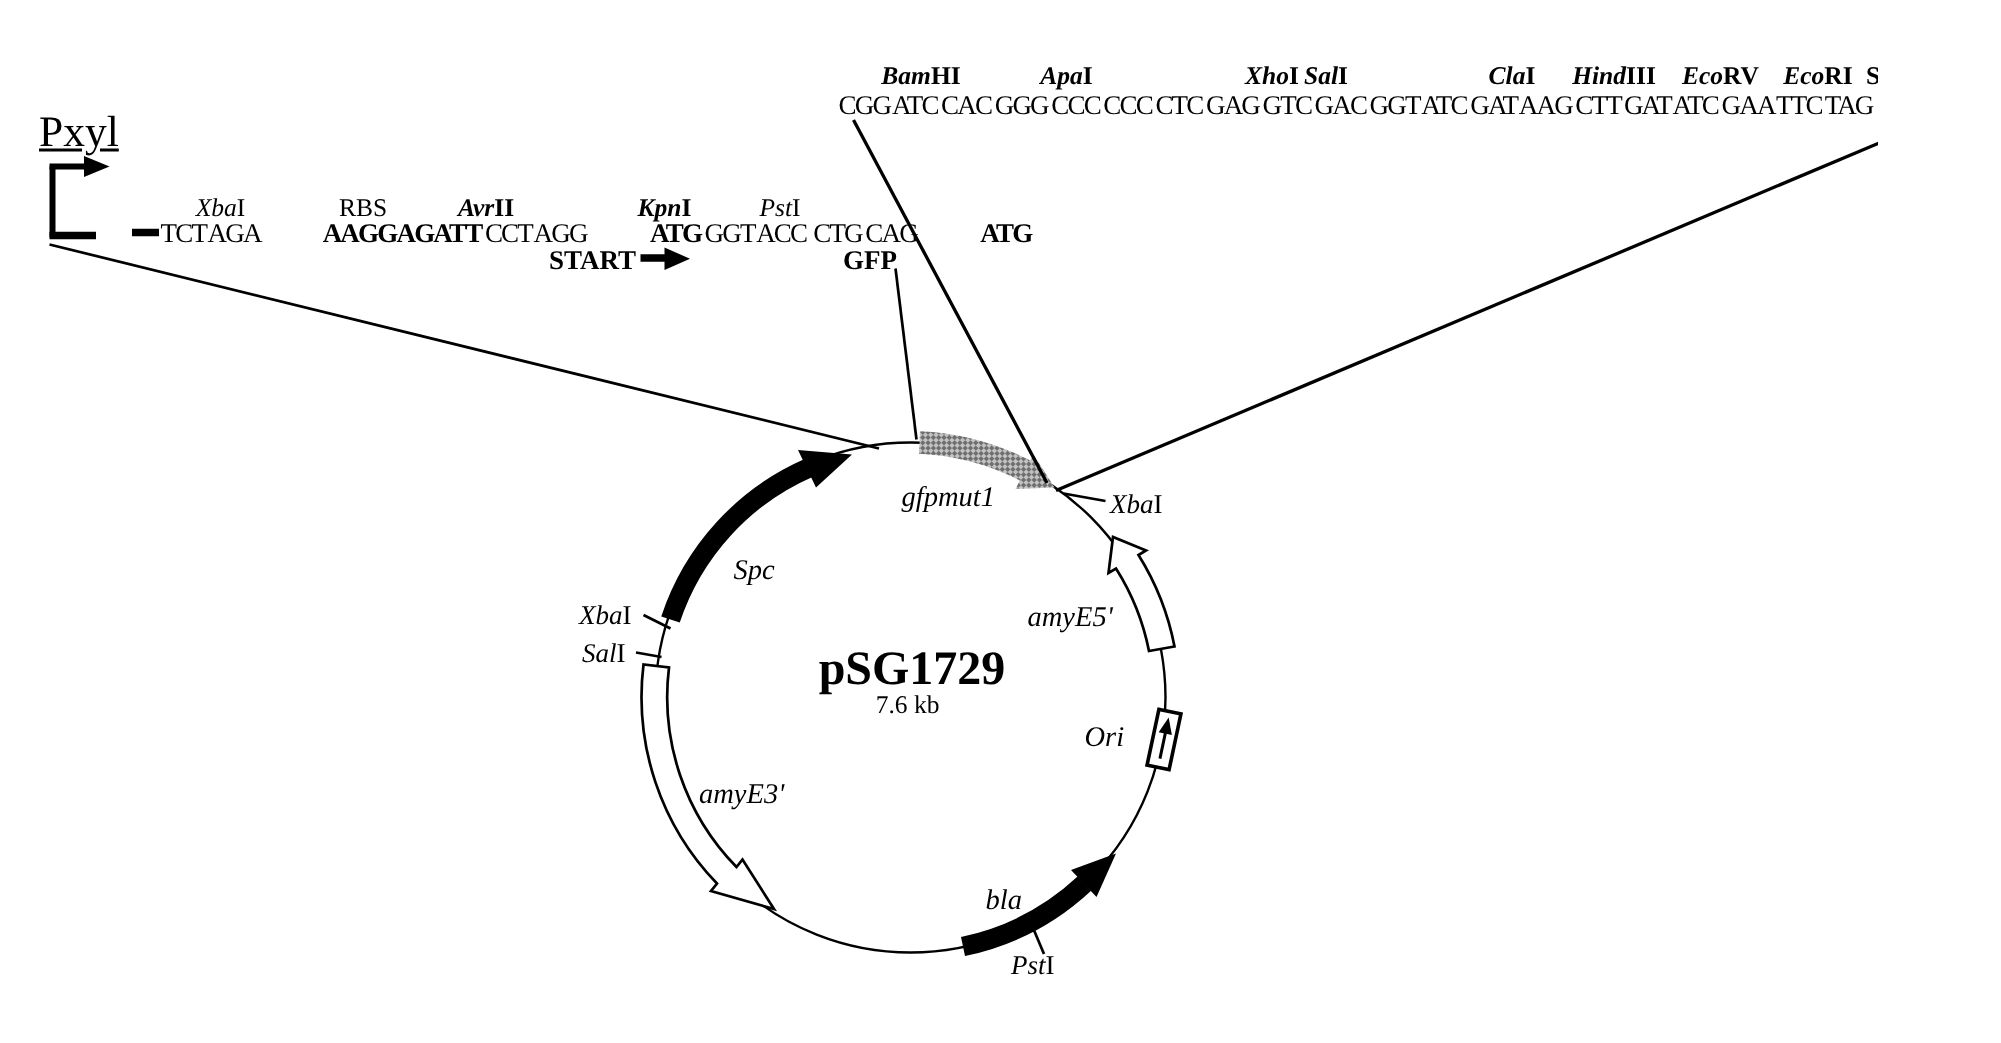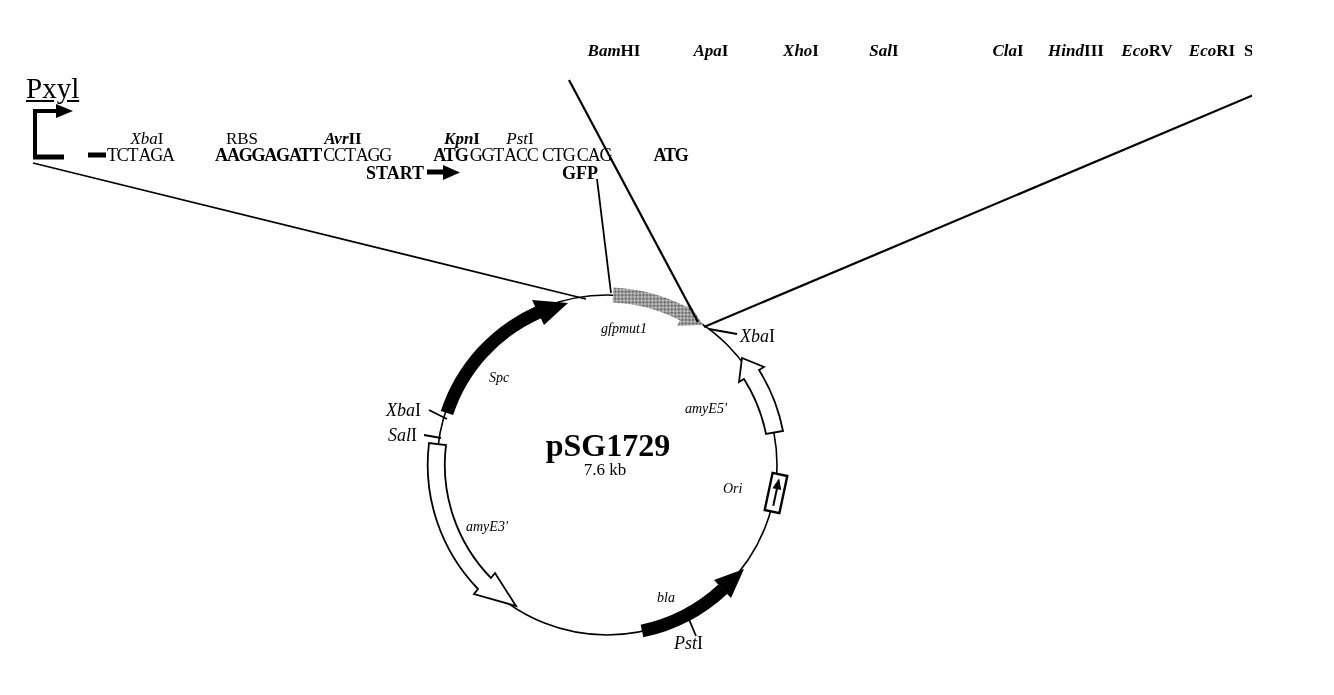--- a/index.html
+++ b/index.html
@@ -5,26 +5,26 @@
   html,body{margin:0;padding:0;background:#fff;}
   .canvas{position:relative;width:1252px;height:695px;background:#fff;overflow:hidden;
           font-family:"Liberation Serif","DejaVu Serif",serif;color:#000;}
   svg{position:absolute;left:0;top:0;}
   .lbl{position:absolute;white-space:pre;line-height:1;}
   .seq{font-size:18px;letter-spacing:-1.2px;word-spacing:-1px;}
   .seq .b{font-weight:bold;margin-left:40px;}
   .site{font-size:17px;font-weight:bold;transform:translateX(-50%);}
   .site i, .it{font-style:italic;}
   .lsite{font-size:17px;transform:translateX(-50%);}
-  .lsite.bold{font-weight:bold;margin-left:19px;}
+  .lsite.bold{font-weight:bold;}
   .promoter{font-size:29px;text-decoration:underline;}
   .startlbl,.gfplbl{font-size:18px;font-weight:bold;}
   .cname{font-size:32px;font-weight:bold;transform:translateX(-50%);}
   .csize{font-size:17px;transform:translateX(-50%);}
-  .feat{font-size:14px;font-style:italic;}
+  .feat{font-size:19px;font-style:italic;}
   .csite{font-size:18px;}
 </style>
 </head>
 <body>
 
 <div class="canvas">
 
   <svg width="1334" height="695" viewBox="0 0 1334 695">
     <defs>
       <pattern id="stip" width="5" height="5" patternUnits="userSpaceOnUse" patternTransform="rotate(45)">
@@ -74,28 +74,29 @@
     <line x1="88" y1="155" x2="106" y2="155" stroke="#000" stroke-width="5"></line>
 
     <g>
       <line x1="427" y1="172" x2="444" y2="172" stroke="#000" stroke-width="5"></line>
       <polygon points="443,165 443,180 460,172.5" fill="#000"></polygon>
     </g>
   </svg>
 
   <div class="lbl site" style="left:614px;top:42px"><i>Bam</i><span>HI</span></div>
   <div class="lbl site" style="left:711px;top:42px"><i>Apa</i><span>I</span></div>
-  <div class="lbl site" style="left:801px;top:42px"><i>Xho</i><span>I</span></div>
+  <div class="lbl site" style="left:848px;top:42px"><i>Xho</i><span>I</span></div>
   <div class="lbl site" style="left:884px;top:42px"><i>Sal</i><span>I</span></div>
   <div class="lbl site" style="left:1008px;top:42px"><i>Cla</i><span>I</span></div>
   <div class="lbl site" style="left:1076px;top:42px"><i>Hind</i><span>III</span></div>
   <div class="lbl site" style="left:1147px;top:42px"><i>Eco</i><span>RV</span></div>
   <div class="lbl site" style="left:1212px;top:42px"><i>Eco</i><span>RI</span></div>
   <div class="lbl site" style="left:1266px;top:42px"><i></i><span>STOP</span></div>
 
+  <div class="lbl seq" style="left:559px;top:61px">CGG ATC CAC GGG CCC CCC CTC GAG GTC GAC GGT ATC GAT AAG CTT GAT ATC GAA TTC TAG</div>
 
   <div class="lbl promoter" style="left:26px;top:74px">Pxyl</div>
 
   <div class="lbl lsite" style="left:147px;top:130px"><i>Xba</i><span>I</span></div>
   <div class="lbl lsite" style="left:242px;top:130px"><span>RBS</span></div>
   <div class="lbl lsite bold" style="left:324px;top:130px"><i>Avr</i><span>II</span></div>
   <div class="lbl lsite bold" style="left:443px;top:130px"><i>Kpn</i><span>I</span></div>
   <div class="lbl lsite" style="left:520px;top:130px"><i>Pst</i><span>I</span></div>
 
   <div class="lbl seq" style="left:107px;top:146px"><span>TCT AGA </span><span class="b">AAGGAGATT</span><span> CCT AGG </span><span class="b">ATG</span><span> GGT ACC  CTG CAG </span><span class="b">ATG</span></div>

